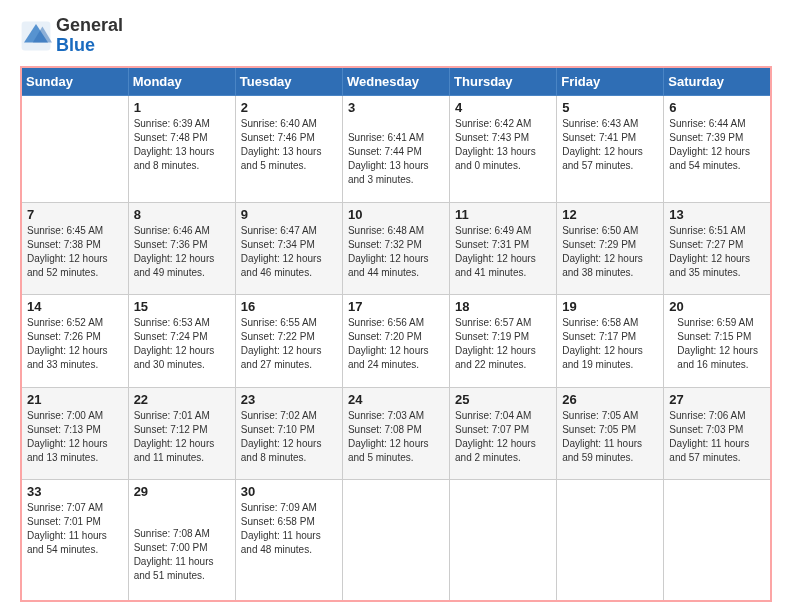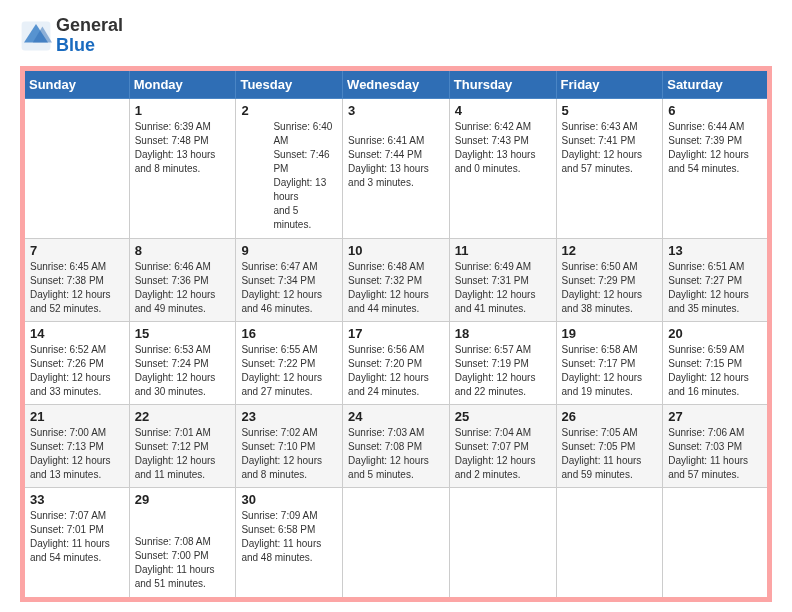--- a/index.html
+++ b/index.html
@@ -49,21 +49,21 @@
       font-weight: normal;
       color: #222;
     }
     .title-block h2 {
       font-size: 15px;
       font-weight: normal;
       color: #444;
     }
     .calendar {
       flex: 1;
-      border: 5px solid #fca5a5;
+      border: 2px solid #fca5a5;
       border-collapse: collapse;
       width: 100%;
       table-layout: fixed;
     }
     .calendar th {
       background: #2f6eb5;
       color: #fff;
       padding: 6px 4px;
       font-size: 13px;
       font-weight: bold;
@@ -138,21 +138,21 @@
           <td class="empty-cell"></td>
           <td>
             <span class="day-number">1</span>
             <div class="day-info" style="white-space: pre-line;">Sunrise: 6:39 AM
 Sunset: 7:48 PM
 Daylight: 13 hours
 and 8 minutes.</div>
           </td>
           <td>
             <span class="day-number">2</span>
-            <div class="day-info" style="white-space: pre-line; margin-left: 32px;">Sunrise: 6:40 AM
+            <div class="day-info" style="white-space: pre-line;">Sunrise: 6:40 AM
 Sunset: 7:46 PM
 Daylight: 13 hours
 and 5 minutes.</div>
           </td>
           <td>
             <span class="day-number">3</span>
             <div class="day-info" style="white-space: pre-line; margin-top: 16px;">Sunrise: 6:41 AM
 Sunset: 7:44 PM
 Daylight: 13 hours
 and 3 minutes.</div>
@@ -268,21 +268,21 @@
           </td>
           <td>
             <span class="day-number">19</span>
             <div class="day-info" style="white-space: pre-line;">Sunrise: 6:58 AM
 Sunset: 7:17 PM
 Daylight: 12 hours
 and 19 minutes.</div>
           </td>
           <td>
             <span class="day-number">20</span>
-            <div class="day-info" style="white-space: pre-line;">Sunrise: 6:59 AM
+            <div class="day-info" style="white-space: pre-line; margin-left: 8px;">Sunrise: 6:59 AM
 Sunset: 7:15 PM
 Daylight: 12 hours
 and 16 minutes.</div>
           </td>
         </tr>
         <tr>
           <td>
             <span class="day-number">21</span>
             <div class="day-info" style="white-space: pre-line;">Sunrise: 7:00 AM
 Sunset: 7:13 PM

